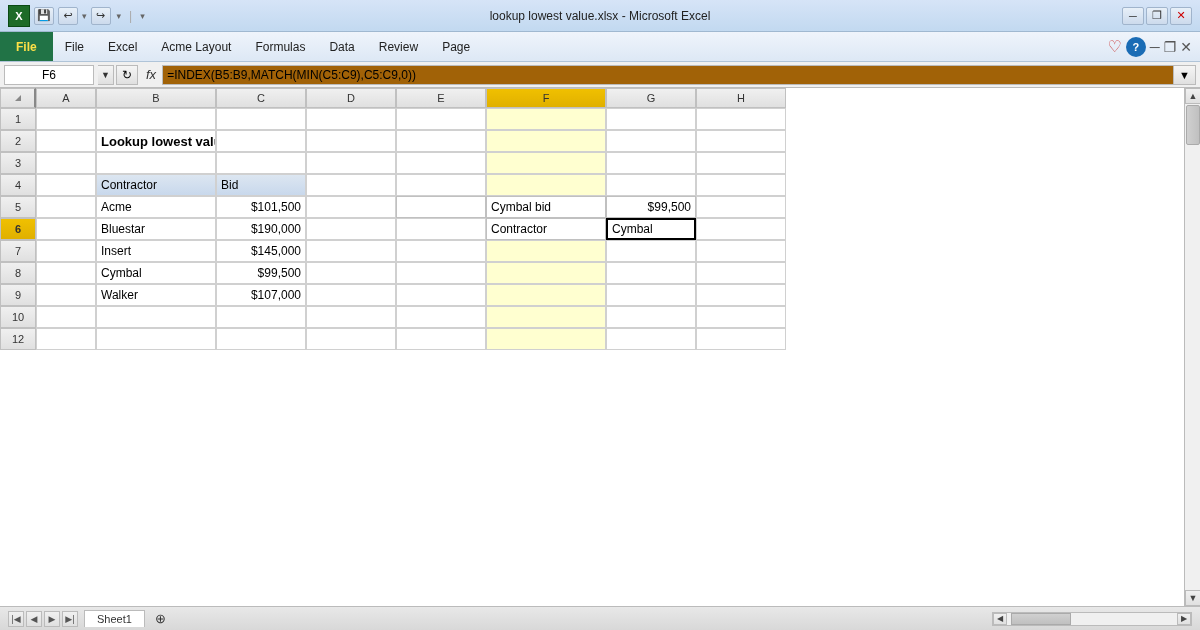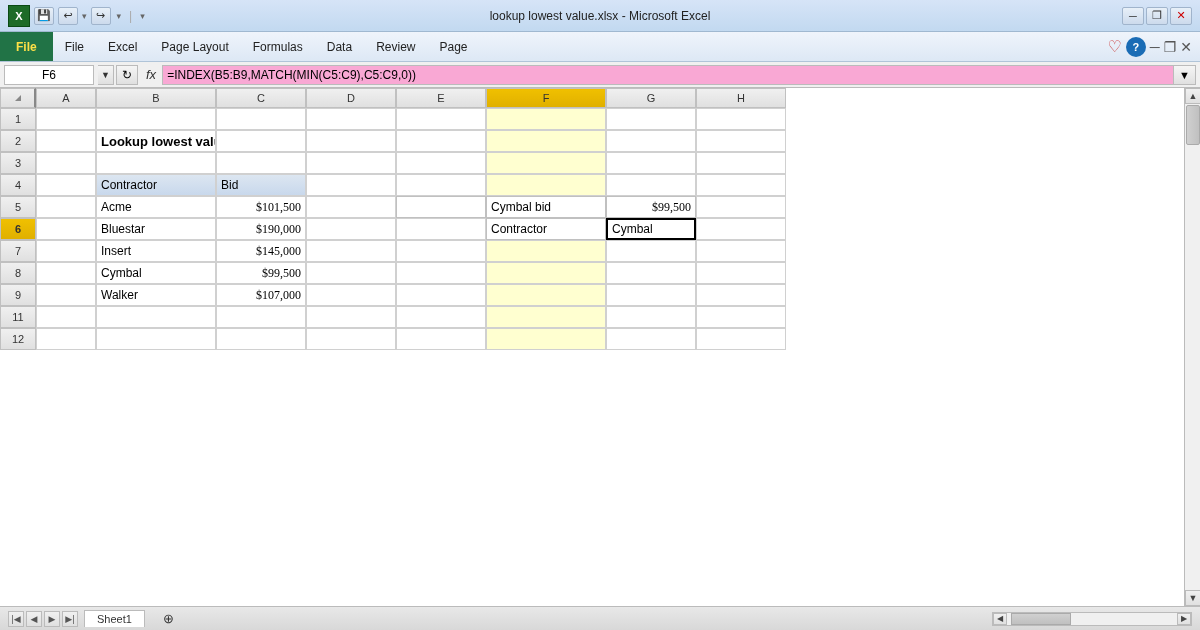--- a/index.html
+++ b/index.html
@@ -134,21 +134,21 @@
     .fx-label {
       font-style: italic;
       font-size: 13px;
       color: #333;
       margin: 0 6px;
     }
     .formula-input {
       flex: 1;
       height: 20px;
       border: none;
-      background: #f9a8d4;
+      background: #a16207;
       border: 1px solid #bbb;
       font-size: 12px;
       padding: 0 4px;
       outline: none;
     }
     .formula-expand {
       width: 22px; height: 20px;
       border: 1px solid #bbb;
       border-left: none;
       background: linear-gradient(to bottom, #f5f5f5, #e0e0e0);
@@ -187,21 +187,21 @@
     .cell {
       border: 1px solid #d0d0d0;
       height: 22px;
       font-size: 12px;
       display: flex; align-items: center;
       padding: 0 4px;
       background: #fff;
       overflow: hidden;
       white-space: nowrap;
     }
-    .cell.right { justify-content: flex-end; font-family: Liberation Serif, serif; }
+    .cell.right { justify-content: flex-end; }
     .cell.bold { font-weight: bold; }
     .cell.header-cell {
       background: linear-gradient(to bottom, #dce6f1, #c8d8ec);
       font-weight: normal;
     }
     .cell.selected {
       border: 2px solid #000;
       background: #fff;
     }
     .cell.highlight-col {
@@ -246,21 +246,21 @@
       font-size: 11px;
       color: #333;
     }
     .sheet-tab {
       padding: 2px 12px;
       background: #fff;
       border: 1px solid #bbb;
       border-bottom: none;
       font-size: 11px;
       cursor: pointer;
-      margin-right: 14px;
+      margin-right: 6px;
     }
     .tab-controls {
       display: flex; gap: 2px; margin-right: 6px;
     }
     .tab-arrow {
       width: 16px; height: 16px;
       background: linear-gradient(to bottom, #f0f0f0, #e0e0e0);
       border: 1px solid #bbb;
       display: flex; align-items: center; justify-content: center;
       font-size: 9px; cursor: pointer; color: #555;
@@ -301,21 +301,21 @@
     <div class="win-btn">─</div>
     <div class="win-btn">❐</div>
     <div class="win-btn" style="color:#cc0000">✕</div>
   </div>
 </div>
 
 <div class="menu-bar">
   <button class="file-btn">File</button>
   <div class="menu-item">File</div>
   <div class="menu-item">Excel</div>
-  <div class="menu-item">Page Layout</div>
+  <div class="menu-item">Acme Layout</div>
   <div class="menu-item">Formulas</div>
   <div class="menu-item">Data</div>
   <div class="menu-item">Review</div>
   <div class="menu-item">Page</div>
   <div class="menu-right">
     <span style="font-size:16px;color:#c44;cursor:pointer">♡</span>
     <div class="help-btn">?</div>
     <span style="font-size:14px;cursor:pointer;color:#555">─</span>
     <span style="font-size:14px;cursor:pointer;color:#555">❐</span>
     <span style="font-size:14px;cursor:pointer;color:#555">✕</span>
@@ -451,32 +451,32 @@
       <div class="cell"></div>
       <div class="cell">Walker</div>
       <div class="cell right">$107,000</div>
       <div class="cell"></div>
       <div class="cell"></div>
       <div class="cell highlight-col"></div>
       <div class="cell"></div>
       <div class="cell"></div>
     </div>
 
-
-    <div style="display:grid; grid-template-columns: 36px 60px 120px 90px 90px 90px 120px 90px 90px;">
-      <div class="row-header">11</div>
-      <div class="cell"></div>
-      <div class="cell"></div>
-      <div class="cell"></div>
-      <div class="cell"></div>
-      <div class="cell"></div>
-      <div class="cell highlight-col"></div>
-      <div class="cell"></div>
-      <div class="cell"></div>
-    </div>
+    <div style="display:grid; grid-template-columns: 36px 60px 120px 90px 90px 90px 120px 90px 90px;">
+      <div class="row-header">10</div>
+      <div class="cell"></div>
+      <div class="cell"></div>
+      <div class="cell"></div>
+      <div class="cell"></div>
+      <div class="cell"></div>
+      <div class="cell highlight-col"></div>
+      <div class="cell"></div>
+      <div class="cell"></div>
+    </div>
+
 
     <div style="display:grid; grid-template-columns: 36px 60px 120px 90px 90px 90px 120px 90px 90px;">
       <div class="row-header">12</div>
       <div class="cell"></div>
       <div class="cell"></div>
       <div class="cell"></div>
       <div class="cell"></div>
       <div class="cell"></div>
       <div class="cell highlight-col"></div>
       <div class="cell"></div>

